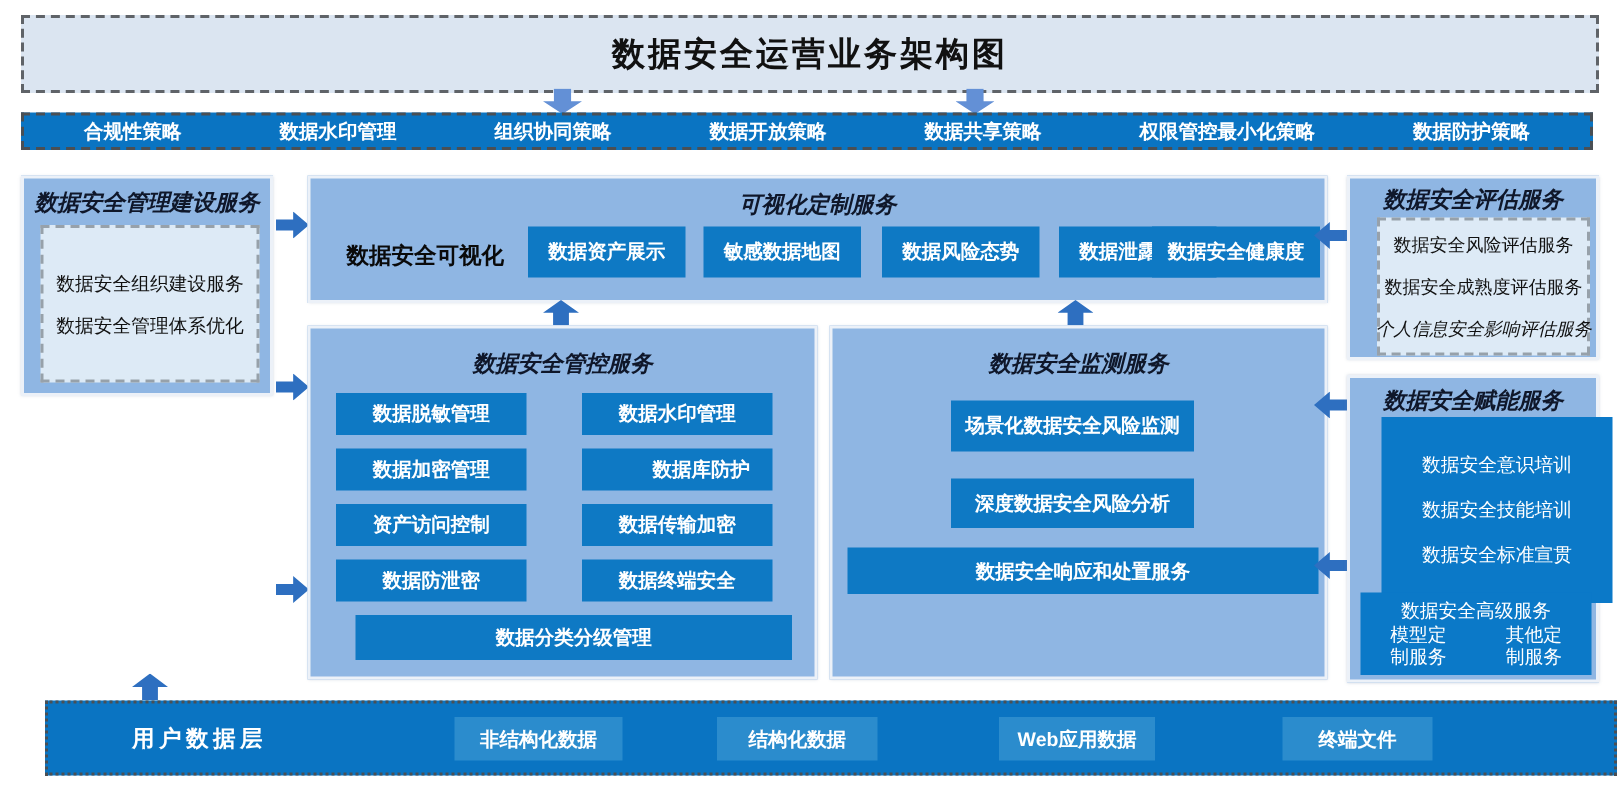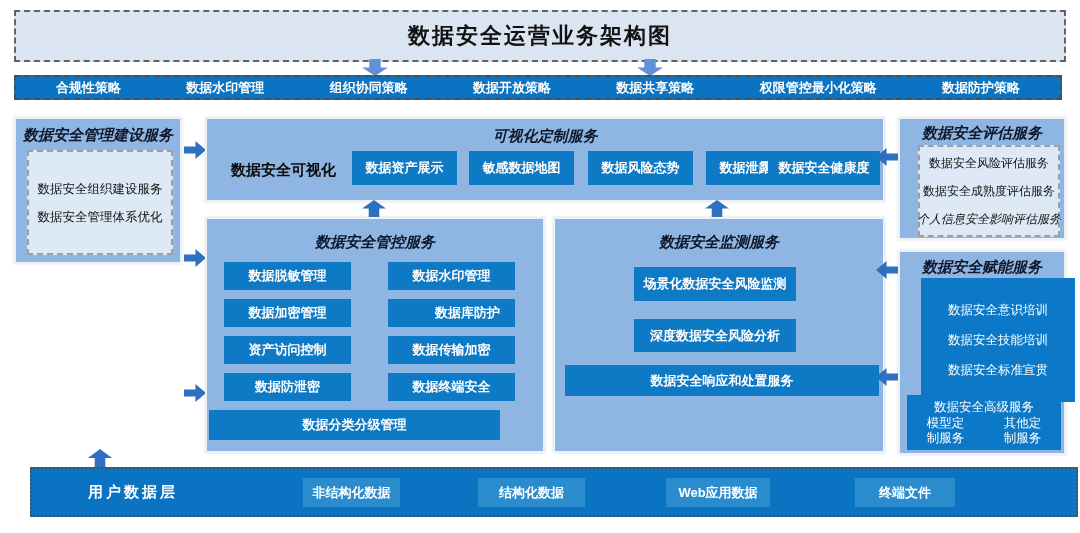--- a/index.html
+++ b/index.html
@@ -128,21 +128,21 @@
   <div class="panel" style="left:205px;top:217px;width:340px;height:236px;">
     <div class="panel-title" style="margin-top:14px;">数据安全管控服务</div>
     <div class="chip" style="left:17px;top:43px;width:127px;height:28px;">数据脱敏管理</div>
     <div class="chip" style="left:17px;top:80px;width:127px;height:28px;">数据加密管理</div>
     <div class="chip" style="left:17px;top:117px;width:127px;height:28px;">资产访问控制</div>
     <div class="chip" style="left:17px;top:154px;width:127px;height:28px;">数据防泄密</div>
     <div class="chip" style="left:181px;top:43px;width:127px;height:28px;">数据水印管理</div>
     <div class="chip" style="left:181px;top:80px;width:127px;height:28px;padding-left:32px;">数据库防护</div>
     <div class="chip" style="left:181px;top:117px;width:127px;height:28px;">数据传输加密</div>
     <div class="chip" style="left:181px;top:154px;width:127px;height:28px;">数据终端安全</div>
-    <div class="chip" style="left:2px;top:191px;width:291px;height:30px;">数据分类分级管理</div>
+    <div class="chip" style="left:30px;top:191px;width:291px;height:30px;">数据分类分级管理</div>
   </div>
 
   <div class="panel" style="left:553px;top:217px;width:332px;height:236px;">
     <div class="panel-title" style="margin-top:14px;">数据安全监测服务</div>
     <div class="chip" style="left:79px;top:48px;width:162px;height:34px;">场景化数据安全风险监测</div>
     <div class="chip" style="left:79px;top:100px;width:162px;height:33px;">深度数据安全风险分析</div>
     <div class="chip" style="left:10px;top:146px;width:314px;height:31px;">数据安全响应和处置服务</div>
   </div>
 
   <div class="arr left" style="left:876px;top:148px;width:22px;height:18px;"></div>
@@ -171,19 +171,19 @@
         <span class="ln" style="white-space:normal;width:48px;line-height:15px;">模型定制服务</span>
         <span class="ln" style="white-space:normal;width:48px;line-height:15px;">其他定制服务</span>
       </div>
     </div>
   </div>
 
   <div class="arr up" style="left:88px;top:449px;width:24px;height:18px;"></div>
 
   <div class="bottom-bar">
     <span class="lbl">用户数据层</span>
-    <div class="bottom-item" style="left:271px;width:97px;">非结构化数据</div>
+    <div class="bottom-item" style="left:271px;width:112px;">非结构化数据</div>
     <div class="bottom-item" style="left:446px;width:107px;">结构化数据</div>
     <div class="bottom-item" style="left:634px;width:104px;">Web应用数据</div>
     <div class="bottom-item" style="left:823px;width:100px;">终端文件</div>
   </div>
 
 </div>
 
 </body></html>

